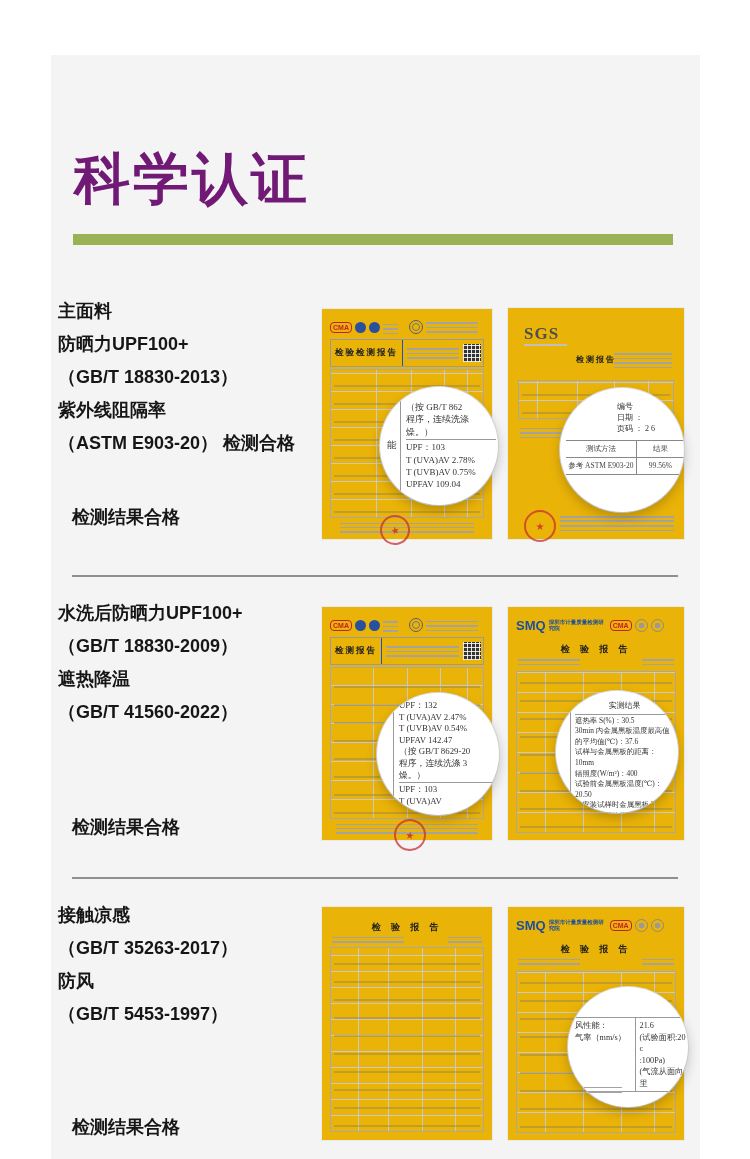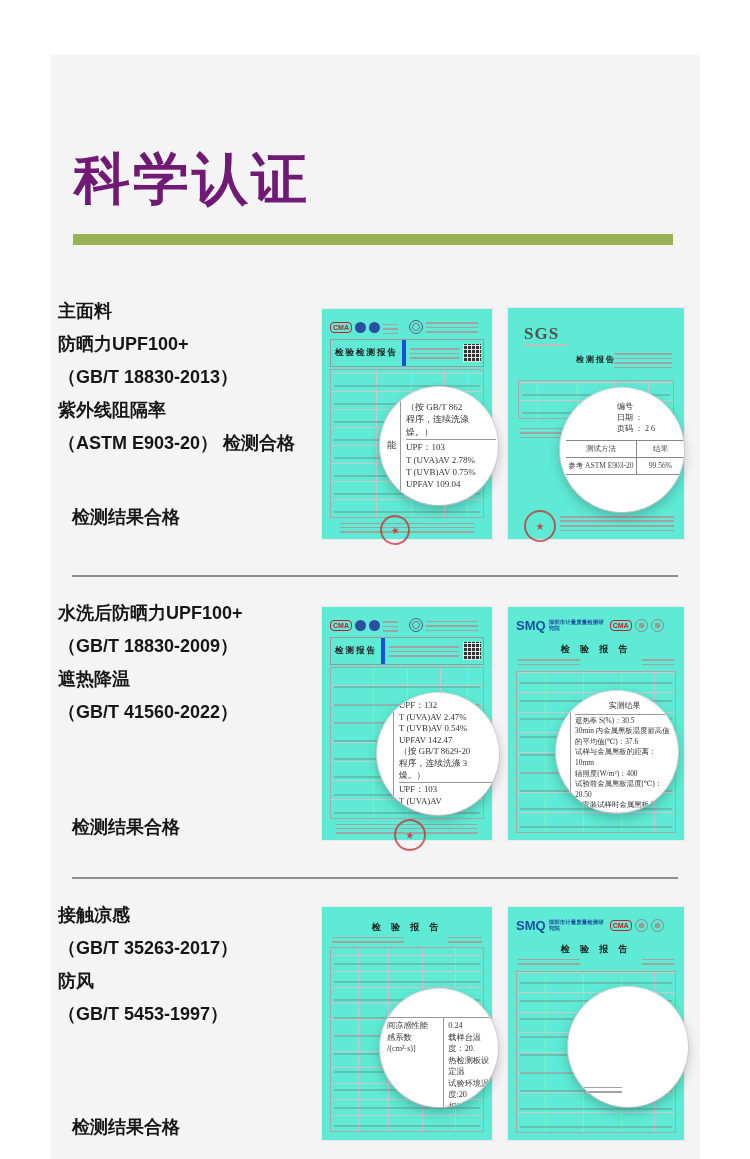--- a/index.html
+++ b/index.html
@@ -11,21 +11,21 @@
   .accent-bar{position:absolute;left:73px;top:234px;width:600px;height:11px;background:#9bb156;}
   .divider{position:absolute;left:72px;width:606px;height:2px;background:#8f8f8f;}
   .dv1{top:575px;} .dv2{top:877px;}
 
   .spec{position:absolute;left:58px;width:266px;font-size:18px;font-weight:700;color:#161616;
         line-height:33px;white-space:pre-line;}
   .s1{top:295px;} .s2{top:597px;} .s3{top:899px;}
   .result{position:absolute;left:72px;font-size:18px;font-weight:700;color:#161616;line-height:33px;}
   .r1{top:501px;} .r2{top:811px;} .r3{top:1111px;}
 
-  .doc{position:absolute;background:#5eead4;box-shadow:0 0 0 1px rgba(0,0,0,.04);}
+  .doc{position:absolute;background:#eab308;box-shadow:0 0 0 1px rgba(0,0,0,.04);}
   .d1{left:322px;top:309px;width:170px;height:230px;}
   .d2{left:508px;top:308px;width:176px;height:231px;}
   .d3{left:322px;top:607px;width:170px;height:233px;}
   .d4{left:508px;top:607px;width:176px;height:233px;}
   .d5{left:322px;top:907px;width:170px;height:233px;}
   .d6{left:508px;top:907px;width:176px;height:233px;}
 
   .doc-head{position:absolute;top:8px;left:8px;right:8px;height:20px;display:flex;align-items:center;gap:3px;}
   .cma{font-size:7px;font-weight:800;color:#c2202c;border:1px solid #c2202c;border-radius:4px;
        padding:1px 2px;line-height:1;flex:0 0 auto;}
@@ -34,21 +34,21 @@
   .dot.gray{border:1px solid #8a8a8a;background:radial-gradient(circle,#9a9a9a 35%,transparent 40%);}
   .uts{width:12px;height:12px;border-radius:50%;border:1.5px solid #5a5a7a;position:relative;
        margin-left:8px;flex:0 0 auto;}
   .uts::after{content:"";position:absolute;inset:2px;border-radius:50%;border:1px solid #777;}
   .bars{display:block;background:repeating-linear-gradient(0deg,#a3a3a3 0 1.5px,transparent 1.5px 4.5px);}
   i.bars{display:inline-block;}
 
   .titlebar{position:absolute;top:30px;left:8px;right:8px;height:26px;border:1px solid #999;
             display:flex;align-items:center;}
   .doc-title{font-family:"Liberation Serif","DejaVu Serif",serif;font-weight:700;font-size:8.5px;
-             letter-spacing:2px;color:#222;padding:0 4px;white-space:nowrap;border-right:4px solid #1d4ed8;
+             letter-spacing:2px;color:#222;padding:0 4px;white-space:nowrap;border-right:1px solid #1d4ed8;
              align-self:stretch;display:flex;align-items:center;}
   .qr{width:18px;height:18px;margin-left:auto;margin-right:2px;background-color:#333;flex:0 0 auto;
       background-image:repeating-linear-gradient(0deg,rgba(255,255,255,.85) 0 1.5px,transparent 1.5px 4px),
                        repeating-linear-gradient(90deg,rgba(255,255,255,.85) 0 1.5px,transparent 1.5px 4px);}
 
   .grid{position:absolute;border:1px solid #a8a8a8;
         background-repeat:no-repeat,no-repeat,no-repeat,no-repeat,repeat;}
   .grid::after{content:"";position:absolute;inset:4px 3px;
         background:repeating-linear-gradient(0deg,rgba(110,110,110,.32) 0 2px,transparent 2px 18px);}
   .g1{top:60px;left:8px;right:8px;height:147px;
@@ -265,42 +265,38 @@
 （GB/T 35263-2017）
 防风
 （GB/T 5453-1997）</div>
 <div class="result r3">检测结果合格</div>
 
 <div class="doc d5">
   <div class="doc-title-center t3">检 验 报 告</div>
   <i class="bars" style="position:absolute;top:30px;left:10px;width:72px;height:6px"></i>
   <i class="bars" style="position:absolute;top:30px;right:10px;width:34px;height:6px"></i>
   <div class="grid g5"></div>
-  <div class="zc c5">
-    <div class="zc-cols">
-      <div class="zc-col-l pre">间凉感性能
-感系数
-/(cm²·s)]</div>
-      <div class="zc-col-r pre">0.24
-载样台温度：20.
-热检测板设定温
-试验环境温度:20
-相对环境湿度:64</div>
-    </div>
-  </div>
 </div>
 
 <div class="doc d6">
   <div class="doc-head">
     <span class="smq">SMQ</span>
     <span class="smq-org">深圳市计量质量检测研究院</span>
     <span class="cma">CMA</span>
     <span class="dot gray"></span>
     <span class="dot gray"></span>
   </div>
   <div class="doc-title-center t2">检 验 报 告</div>
   <i class="bars" style="position:absolute;top:52px;left:10px;width:62px;height:6px"></i>
   <i class="bars" style="position:absolute;top:52px;right:10px;width:32px;height:6px"></i>
   <div class="grid g6"></div>
   <div class="zc c6">
+    <div class="zc-cols">
+      <div class="zc-col-l pre">风性能：
+气率（mm/s）</div>
+      <div class="zc-col-r pre">21.6
+(试验面积:20 c
+:100Pa)
+(气流从面向里</div>
+    </div>
     <i class="bars" style="position:absolute;left:16px;bottom:14px;width:38px;height:9px"></i>
   </div>
 </div>
 
 </body></html>

